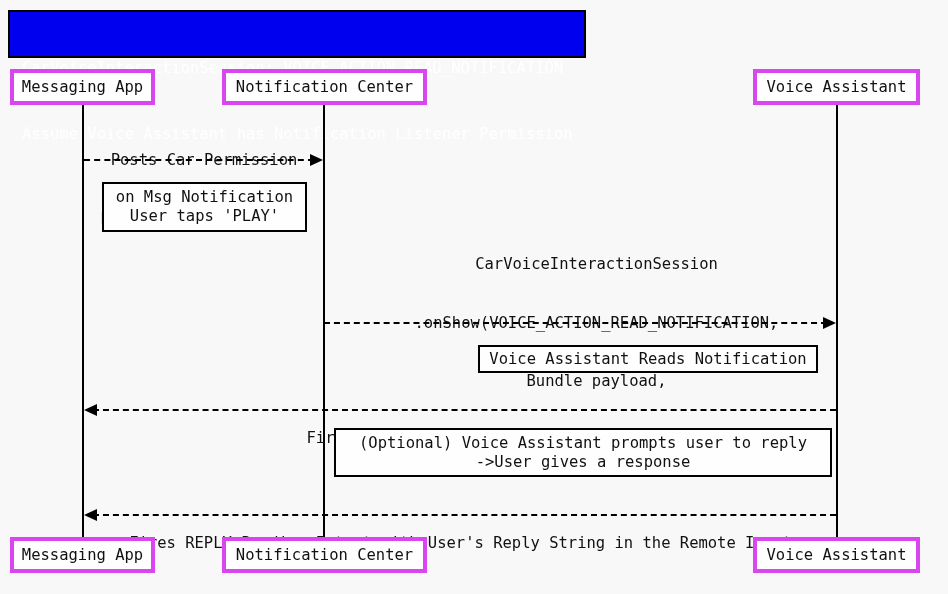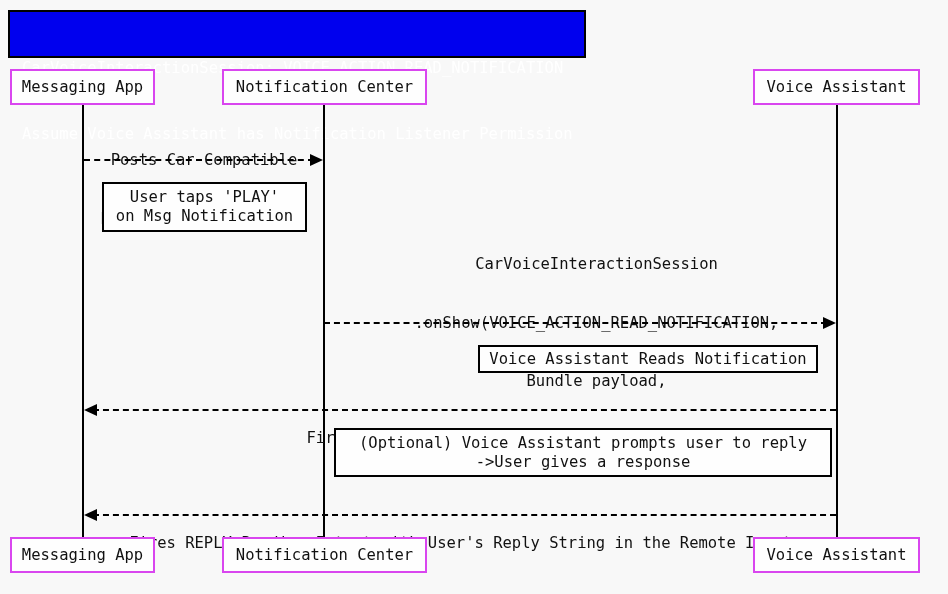--- a/index.html
+++ b/index.html
@@ -8,21 +8,21 @@
     font-family:"DejaVu Sans Mono","Liberation Mono",monospace;
     font-size:15.5px;color:#111;overflow:hidden;
   }
   .abs{position:absolute;box-sizing:border-box;}
   .title-box{
     left:8px;top:10px;width:578px;height:48px;
     background:#0000ee;border:2px solid #000;color:#fff;
     padding:1px 12px;line-height:22px;white-space:pre;
   }
   .pbox{
-    height:36px;background:#fefefe;border:2px solid #d946ef;
+    height:36px;background:#fefefe;border:4px solid #d946ef;
     display:flex;align-items:center;justify-content:center;
     white-space:pre;
   }
   .lifeline{width:2px;background:#000;top:104px;height:433px;}
   .note{
     background:#fefefe;border:2px solid #000;
     display:flex;flex-direction:column;align-items:center;justify-content:center;
     line-height:19px;white-space:pre;text-align:center;
   }
   .msg-label{ text-align:center;line-height:19.5px;white-space:pre; }
@@ -52,31 +52,31 @@
     <span>Messaging App</span>
   </div>
   <div class="abs pbox" style="left:222px;top:69px;width:205px;">
     <span>Notification Center</span>
   </div>
   <div class="abs pbox" style="left:753px;top:69px;width:167px;">
     <span>Voice Assistant</span>
   </div>
 
   <div class="abs msg-label" style="left:84px;top:112px;width:240px;">
-    <div>Posts Car Compatible</div>
+    <div>Posts Car Permission</div>
     <div>Messaging Notification</div>
   </div>
   <div class="abs arrow to-right" style="left:84px;top:154px;width:239px;">
     <div class="shaft"></div>
     <div class="head head-right"></div>
   </div>
 
   <div class="abs note" style="left:102px;top:182px;width:205px;height:50px;">
+    <div>on Msg Notification</div>
     <div>User taps 'PLAY'</div>
-    <div>on Msg Notification</div>
   </div>
 
   <div class="abs msg-label" style="left:324px;top:216px;width:513px;padding-left:32px;">
     <div>CarVoiceInteractionSession</div>
     <div>.onShow(VOICE_ACTION_READ_NOTIFICATION,</div>
     <div>Bundle payload,</div>
     <div>VoiceInteractionSession.SHOW_SOURCE_NOTIFICATION)</div>
   </div>
   <div class="abs arrow to-right" style="left:324px;top:317px;width:512px;">
     <div class="shaft"></div>

